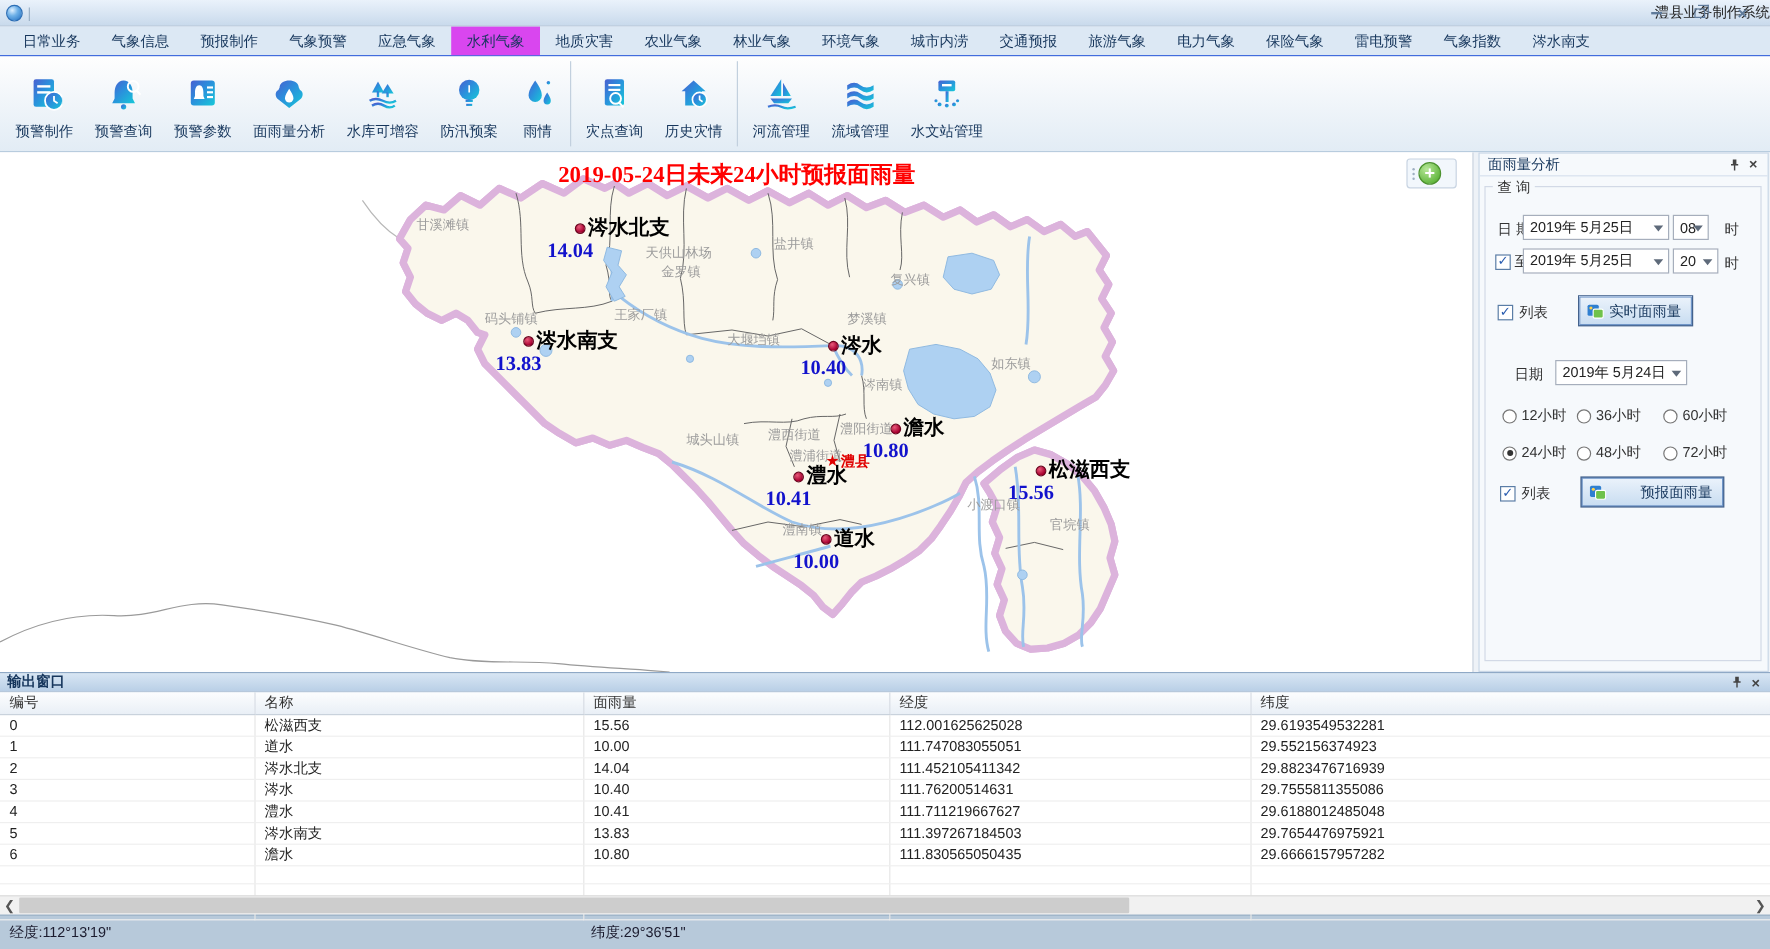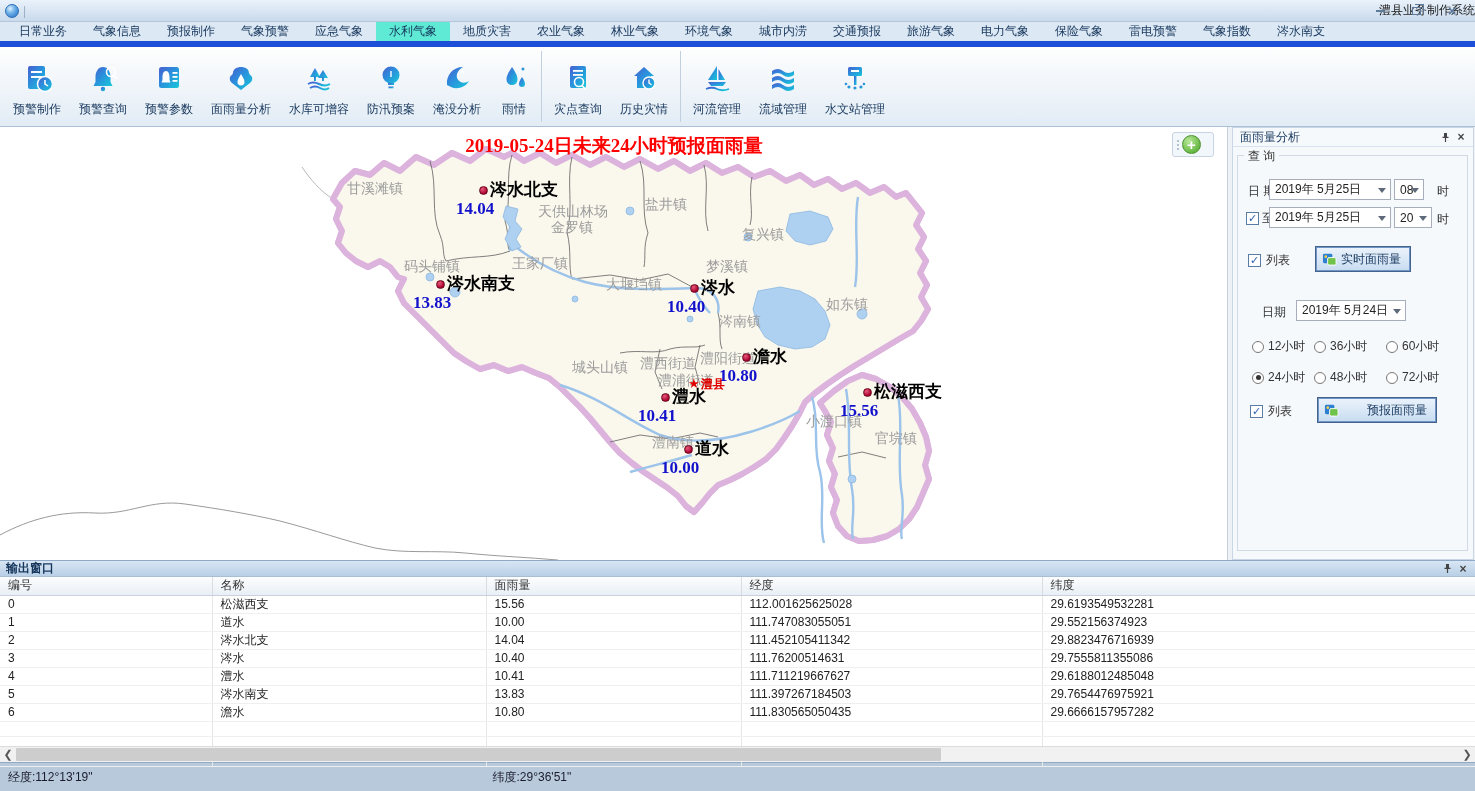--- a/index.html
+++ b/index.html
@@ -18,41 +18,41 @@
   .winbtn { width:22px; height:16px; display:flex; align-items:center; justify-content:center;
     color:#5d7striped; color:#5f7b9b; cursor:pointer; }
   .min-glyph { width:9px; height:2px; background:#5f7b9b; display:inline-block; }
   .restore-glyph { width:9px; height:8px; border:1px solid #5f7b9b; position:relative; display:inline-block; }
   .restore-glyph:before { content:""; position:absolute; left:2px; top:-4px; width:8px; height:7px;
     border:1px solid #5f7b9b; border-bottom:none; border-left:none; }
   .close-glyph { font-size:14px; font-weight:bold; color:#5f7b9b; line-height:1; }
 
   
   .menubar { height:25px; background:#dce8f4; display:flex; align-items:stretch;
-    border-bottom:6px solid #1d4ed8; padding-left:6px; }
+    border-bottom:1px solid #1d4ed8; padding-left:6px; }
   .menu-item { display:flex; align-items:center; padding:0 13px; color:#16365c; cursor:pointer; white-space:nowrap; }
-  .menu-item.active { background:#5eead4;font-family:Liberation Serif, serif; }
+  .menu-item.active { background:#d946ef;font-family:Liberation Serif, serif; }
 
   
   .toolbar { height:80px; background:linear-gradient(#fefefe,#e2ecf5);
     display:flex; align-items:stretch; border-bottom:1px solid #a9c0d6; padding-left:4px; }
   .tool-btn { display:flex; flex-direction:column; align-items:center; justify-content:flex-end;
     padding:6px 9px 8px; gap:8px; cursor:pointer; }
   .tool-btn svg { display:block; }
   .tool-label { color:#16365c; white-space:nowrap; }
   .tool-sep { width:1px; background:#c2d0de; margin:4px 3px; }
 
   
   .main { height:433px; display:flex; background:#eef2f7; }
   .map { position:relative; width:1228px; height:433px; background:#fff; overflow:hidden;
     border-right:1px solid #c5d0dc; }
   .map svg.mapcanvas { position:absolute; left:0; top:0; }
   .map-title { position:absolute; left:0; top:6px; width:1228px; text-align:center;
     font-family:"Liberation Serif","DejaVu Serif",serif; font-weight:bold; font-size:19px; color:#f00; }
-  .town { position:absolute; color:#9c9c9c; font-size:14px; white-space:nowrap; }
+  .town { position:absolute; color:#9c9c9c; font-size:11px; white-space:nowrap; }
   .station { position:absolute; }
   .station .dot { position:absolute; left:-4px; top:-4px; width:9px; height:9px; border-radius:50%;
     background:radial-gradient(circle at 35% 30%, #e85a7a, #a80030 70%); border:1px solid #6d0620; }
   .station .sname { position:absolute; left:7px; top:-12px; white-space:nowrap;
     font-family:"Liberation Serif","DejaVu Serif",serif; font-weight:bold; font-size:17px; color:#000; }
   .station .sval { position:absolute; left:-27px; top:9px; white-space:nowrap;
     font-family:"Liberation Serif","DejaVu Serif",serif; font-weight:bold; font-size:17px; color:#1212cc; }
   .county-seat { position:absolute; white-space:nowrap; color:#e00000; font-size:12px; font-weight:bold; }
   .county-seat .star { color:#e00000; font-size:13px; margin-right:1px; }
   .map-ctl { position:absolute; left:1172px; top:5px; width:42px; height:25px; background:#f2f7fc;
@@ -213,27 +213,20 @@
       <span class="tool-label">水库可增容</span>
     </div>
     <div class="tool-btn">
       <svg width="30" height="30" viewBox="0 0 28 30">
         <circle cx="14" cy="12" r="8.5" fill="url(#icg)"></circle>
         <rect x="11" y="20" width="6" height="2" fill="url(#icg)"></rect>
         <rect x="11.5" y="23.5" width="5" height="1.8" fill="url(#icg)"></rect>
         <line x1="14" y1="8" x2="14" y2="14" stroke="#fff" stroke-width="1.4"></line>
       </svg>
       <span class="tool-label">防汛预案</span>
-    </div>
-    <div class="tool-btn">
-      <svg width="30" height="30" viewBox="0 0 28 30">
-        <path d="M4,22 C3,12 10,4 20,4 C15,7 13,11 14,15 C16,20 22,21 26,18 C23,24 14,27 8,24 Z" fill="url(#icg)"></path>
-        <path d="M17,9 L20,7 L21,10 Z" fill="#fff"></path>
-      </svg>
-      <span class="tool-label">淹没分析</span>
     </div>
     <div class="tool-btn">
       <svg width="30" height="30" viewBox="0 0 28 30">
         <path d="M12,4 C8,10 6.5,13 6.5,16.5 a5.5,5.5 0 0 0 11,0 C17.5,13 16,10 12,4 Z" fill="url(#icg)"></path>
         <path d="M22,14 C20,17 19,19 19,21 a3,3 0 0 0 6,0 C25,19 24,17 22,14 Z" fill="url(#icg)"></path>
         <circle cx="23" cy="6" r="1.5" fill="url(#icg)"></circle>
       </svg>
       <span class="tool-label">雨情</span>
     </div>
     <div class="tool-sep"></div>

